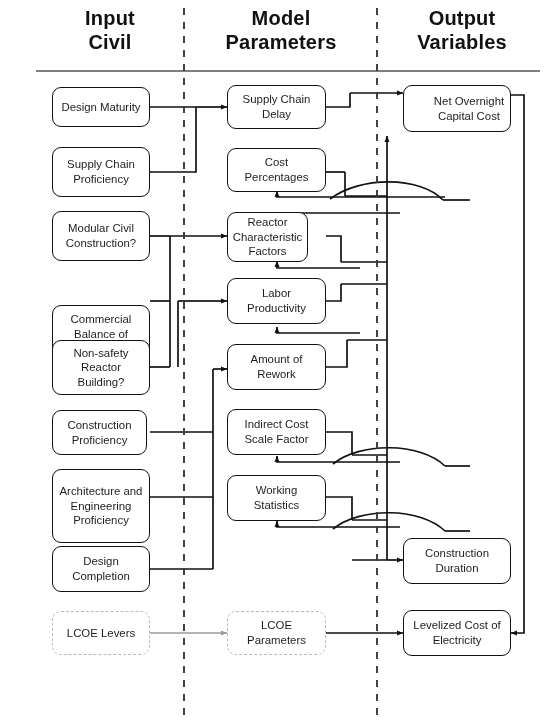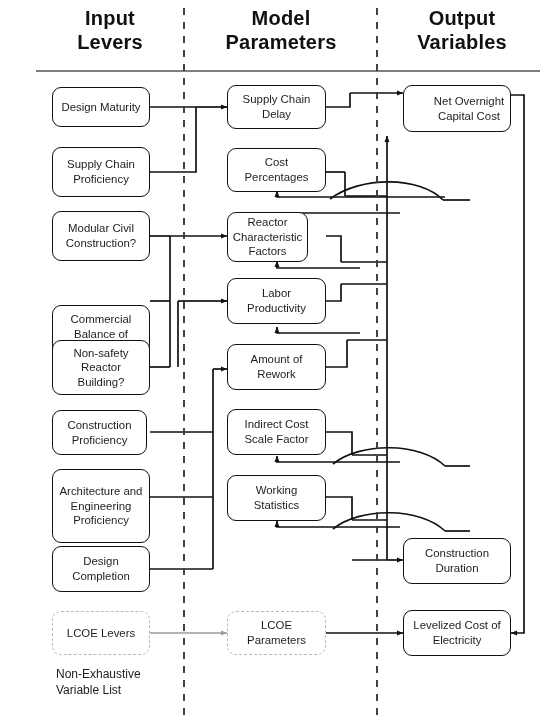--- a/index.html
+++ b/index.html
@@ -113,21 +113,21 @@
     </g>
 
     <line x1="36" y1="71" x2="540" y2="71" stroke="#555" stroke-width="1.4"></line>
 
     <line x1="184" y1="8" x2="184" y2="718" stroke="#3a3a3a" stroke-width="1.9" stroke-dasharray="7 7"></line>
     <line x1="377" y1="8" x2="377" y2="718" stroke="#3a3a3a" stroke-width="1.9" stroke-dasharray="7 7"></line>
   </svg>
 
   <div class="col-head" style="left:36px;top:6px;width:148px;">
     <div>Input</div>
-    <div>Levers</div>
+    <div>Civil</div>
   </div>
   <div class="col-head" style="left:186px;top:6px;width:190px;">
     <div>Model</div>
     <div>Parameters</div>
   </div>
   <div class="col-head" style="left:379px;top:6px;width:166px;">
     <div>Output</div>
     <div>Variables</div>
   </div>
 
@@ -147,15 +147,14 @@
   <div class="node" style="left:227px;top:278px;width:99px;height:46px;">Labor Productivity</div>
   <div class="node" style="left:227px;top:344px;width:99px;height:46px;">Amount of Rework</div>
   <div class="node" style="left:227px;top:409px;width:99px;height:46px;">Indirect Cost Scale Factor</div>
   <div class="node" style="left:227px;top:475px;width:99px;height:46px;">Working Statistics</div>
   <div class="node dashed" style="left:227px;top:611px;width:99px;height:44px;">LCOE Parameters</div>
 
   <div class="node" style="left:403px;top:85px;width:108px;height:47px;padding-left:28px;">Net Overnight Capital Cost</div>
   <div class="node" style="left:403px;top:538px;width:108px;height:46px;">Construction Duration</div>
   <div class="node" style="left:403px;top:610px;width:108px;height:46px;">Levelized Cost of Electricity</div>
 
-  <div class="note" style="left:56px;top:666px;width:120px;">Non-Exhaustive Variable List</div>
 
 </div>
 
 </body></html>

